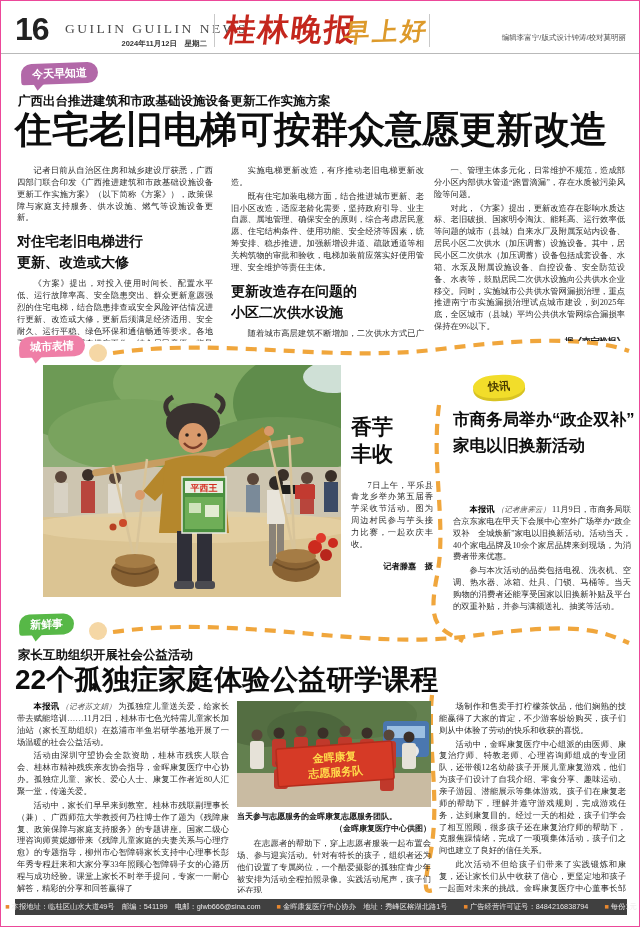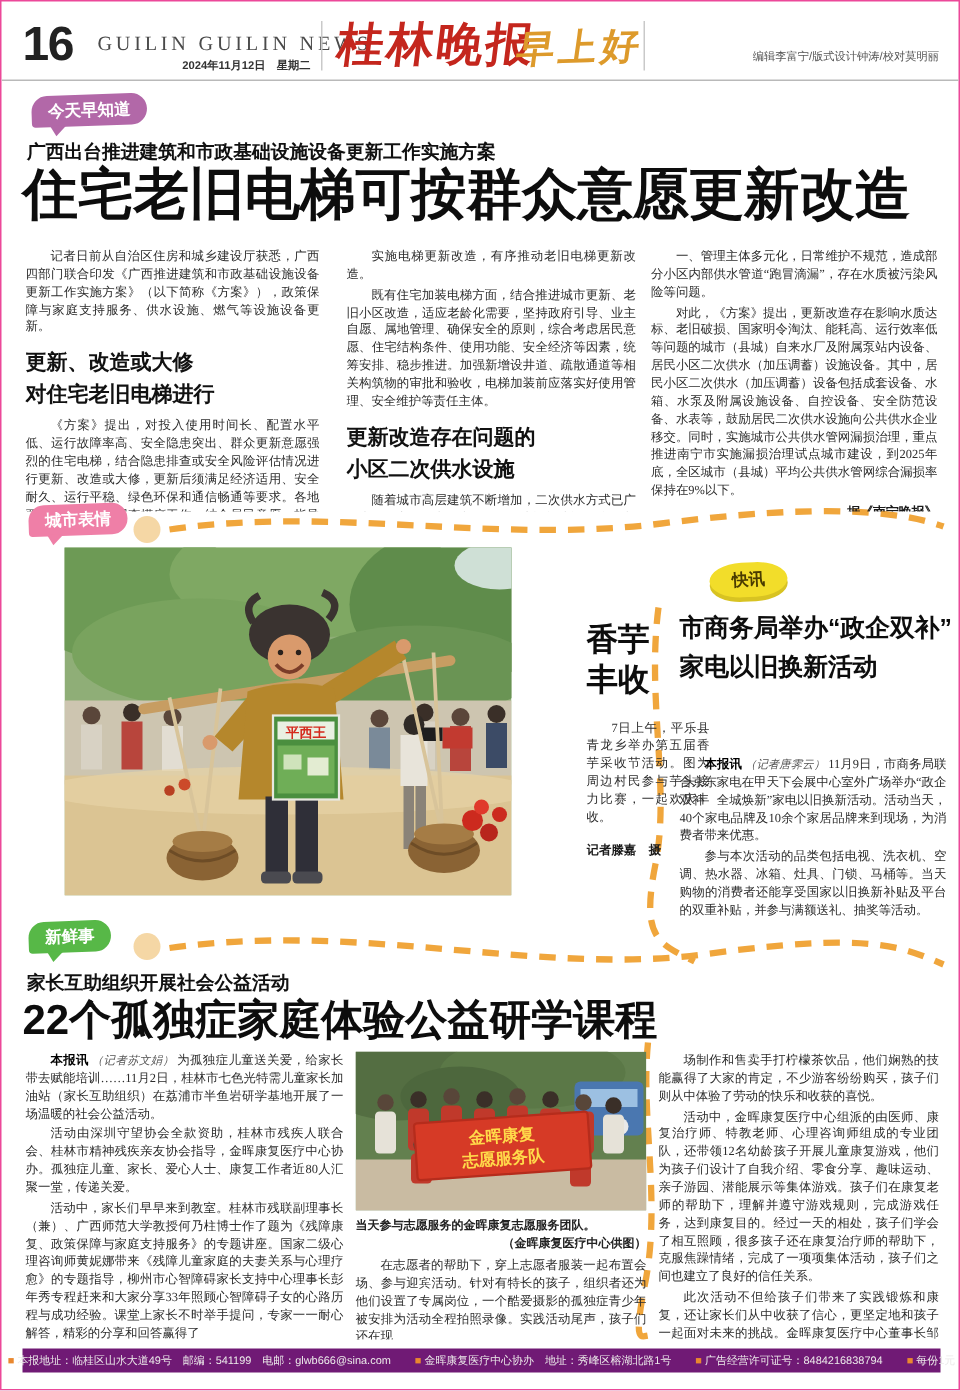--- a/index.html
+++ b/index.html
@@ -36,26 +36,26 @@
   .headline-l{font-size:28px;font-weight:900;color:#0d0d0d;white-space:nowrap;}
   .headline-m{font-size:16.5px;font-weight:800;color:#0d0d0d;line-height:1.55;}
   .col{position:absolute;overflow:hidden;}
   p.body{font-family:"Liberation Serif",serif;font-size:8.3px;line-height:1.43;text-align:justify;
          margin:0 0 2px;text-indent:2em;color:#2c2c2c;}
   .subhead{font-size:14px;font-weight:800;line-height:1.5;margin:7px 0 5px;color:#111;}
   .lead-label{font-weight:800;font-family:"Liberation Sans",sans-serif;color:#000;}
   .byline{font-style:italic;color:#555;font-size:7.6px;margin:0 2px;}
   .attribution{font-family:"Liberation Serif",serif;font-size:8.6px;font-weight:800;text-align:right;margin-top:3px;}
   .photo-title{font-size:21px;font-weight:900;line-height:1.3;color:#0d0d0d;}
-  .photo-credit{font-family:Liberation Serif, serif;font-size:8.3px;font-weight:700;margin-top:10px;}
+  .photo-credit{font-family:Liberation Serif, serif;font-size:8.3px;font-weight:700;margin-top:10px;text-align:right;}
   .img-caption{font-size:8px;font-weight:700;line-height:1.5;color:#222;margin-top:4px;}
   .img-credit{text-align:right;font-size:8px;font-weight:700;color:#222;}
   .photo-frame{display:block;}
   
-  .footer-bar{left:14px;top:898px;width:612px;height:16px;background:#701a75;color:#eceaea;
+  .footer-bar{left:14px;top:898px;width:612px;height:16px;background:#404040;color:#eceaea;
       display:flex;align-items:center;justify-content:center;gap:16px;font-size:7.3px;white-space:nowrap;}
   .f-marker{color:#e9882f;margin-right:2px;}
   .decor{left:0;top:0;pointer-events:none;}
 </style>
 </head>
 <body>
 
 <div class="page">
 
   <svg class="abs decor" width="640" height="927" viewBox="0 0 640 927">
@@ -81,22 +81,22 @@
 
   <div class="abs" style="left:20px;top:62px;">
     <span class="badge badge-purple">今天早知道</span>
   </div>
   <div class="abs kicker" style="left:17px;top:92px;">广西出台推进建筑和市政基础设施设备更新工作实施方案</div>
   <div class="abs headline-xl" style="left:14px;top:104px;">住宅老旧电梯可按群众意愿更新改造</div>
 
   <div class="col" style="left:16px;top:164px;width:196px;height:176px;">
     <p class="body">记者日前从自治区住房和城乡建设厅获悉，广西四部门联合印发《广西推进建筑和市政基础设施设备更新工作实施方案》（以下简称《方案》），政策保障与家庭支持服务、供水设施、燃气等设施设备更新。</p>
     <div class="subhead">
+      <div>对住宅老旧电梯进行</div>
       <div>更新、改造或大修</div>
-      <div>对住宅老旧电梯进行</div>
     </div>
     <p class="body">《方案》提出，对投入使用时间长、配置水平低、运行故障率高、安全隐患突出、群众更新意愿强烈的住宅电梯，结合隐患排查或安全风险评估情况进行更新、改造或大修，更新后须满足经济适用、安全耐久、运行平稳、绿色环保和通信畅通等要求。各地要做好老旧电梯调查摸底工作，结合居民意愿，指导推动电梯产权人</p>
   </div>
 
   <div class="col" style="left:230px;top:164px;width:193px;height:176px;">
     <p class="body">实施电梯更新改造，有序推动老旧电梯更新改造。</p>
     <p class="body">既有住宅加装电梯方面，结合推进城市更新、老旧小区改造，适应老龄化需要，坚持政府引导、业主自愿、属地管理、确保安全的原则，综合考虑居民意愿、住宅结构条件、使用功能、安全经济等因素，统筹安排、稳步推进。加强新增设井道、疏散通道等相关构筑物的审批和验收，电梯加装前应落实好使用管理、安全维护等责任主体。</p>
     <div class="subhead">
       <div>更新改造存在问题的</div>
       <div>小区二次供水设施</div>
@@ -192,21 +192,21 @@
       <ellipse cx="253" cy="191" rx="20" ry="7" fill="#a57c45"></ellipse>
       <circle cx="272" cy="182" r="7" fill="#cc2a1e"></circle>
         <circle cx="283" cy="190" r="6" fill="#b8251c"></circle>
       <circle cx="278" cy="173" r="5" fill="#e0392b"></circle>
         <circle cx="290" cy="178" r="5" fill="#cc2a1e"></circle>
       <circle cx="80" cy="158" r="4" fill="#cc4a2a"></circle>
         <circle cx="70" cy="162" r="3.5" fill="#b84022"></circle>
     </g>
   </svg>
 
-  <div class="col" style="left:350px;top:412px;width:82px;height:200px;margin-left:40px;">
+  <div class="col" style="left:350px;top:412px;width:82px;height:200px;">
     <div class="photo-title">
       <div>香芋</div>
       <div>丰收</div>
     </div>
     <p class="body" style="margin-top:12px;">7日上午，平乐县青龙乡举办第五届香芋采收节活动。图为周边村民参与芋头接力比赛，一起欢庆丰收。</p>
     <div class="photo-credit">记者滕嘉　摄</div>
   </div>
 
   <div class="abs" style="left:472px;top:374px;">
     <span class="badge badge-yellow">快讯</span>

